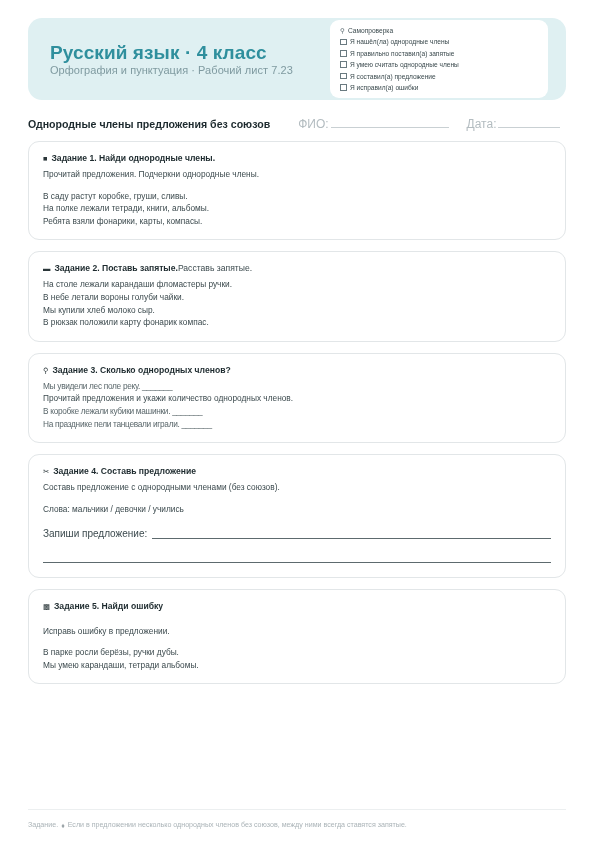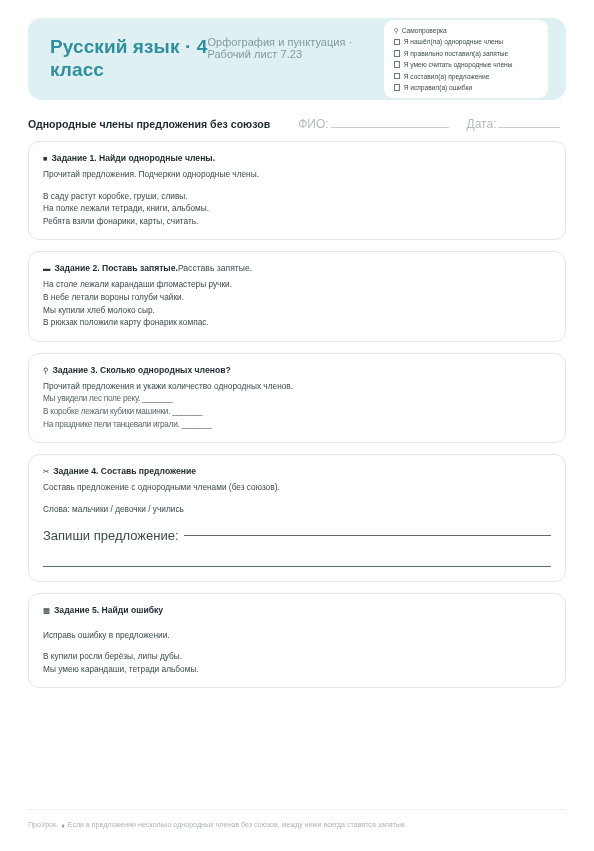--- a/index.html
+++ b/index.html
@@ -32,21 +32,21 @@
     border-radius: 14px;
     height: 82px;
     display: flex;
     align-items: center;
     justify-content: space-between;
     padding: 0 18px 0 22px;
     box-sizing: border-box;
   }
   .banner-left {
     display: flex;
-    flex-direction: row;
+    flex-direction: column;
     justify-content: center;
   }
   .banner-title {
     font-size: 19px;
     font-weight: bold;
     color: #2f8f9d;
     letter-spacing: 0.1px;
     line-height: 1.2;
   }
   .banner-sub {
@@ -159,25 +159,25 @@
   }
   .spacer-line { height: 9px; }
 
   .blank {
     letter-spacing: -0.3px;
     color: #5a676b;
   }
 
   
   .write-row {
-    font-size: 13px;
+    font-size: 10px;
     color: #3c4a4e;
     margin-top: 12px;
     display: flex;
-    align-items: flex-start;
+    align-items: flex-end;
   }
   .write-rule {
     flex: 1;
     border-bottom: 0.9px solid #5d6a6e;
     margin-left: 5px;
     height: 7px;
   }
   .write-rule-full {
     border-bottom: 0.9px solid #5d6a6e;
     height: 7px;
@@ -253,42 +253,42 @@
 
   <div class="card">
     <div class="task-head">
       <span class="task-icon">■</span>
       <span>Задание 1. Найди однородные члены.</span>
     </div>
     <div class="task-line">Прочитай предложения. Подчеркни однородные члены.</div>
     <div class="spacer-line"></div>
     <div class="task-line">В саду растут коробке, груши, сливы.</div>
     <div class="task-line">На полке лежали тетради, книги, альбомы.</div>
-    <div class="task-line">Ребята взяли фонарики, карты, считать.</div>
+    <div class="task-line">Ребята взяли фонарики, карты, компасы.</div>
   </div>
 
   <div class="card">
     <div class="task-head">
       <span class="task-icon">▬</span>
       <span>Задание 2. Поставь запятые.</span>
       <span class="task-head-rest"> Расставь запятые.</span>
     </div>
     <div class="task-line">На столе лежали карандаши фломастеры ручки.</div>
     <div class="task-line">В небе летали вороны голуби чайки.</div>
     <div class="task-line">Мы купили хлеб молоко сыр.</div>
     <div class="task-line">В рюкзак положили карту фонарик компас.</div>
   </div>
 
   <div class="card">
     <div class="task-head">
       <span class="task-icon">⚲</span>
       <span>Задание 3. Сколько однородных членов?</span>
     </div>
+    <div class="task-line blank">Мы увидели лес поле реку. _______</div>
     <div class="task-line">Прочитай предложения и укажи количество однородных членов.</div>
-    <div class="task-line blank">Мы увидели лес поле реку. _______</div>
     <div class="task-line blank">В коробке лежали кубики машинки. _______</div>
     <div class="task-line blank">На празднике пели танцевали играли. _______</div>
   </div>
 
   <div class="card">
     <div class="task-head">
       <span class="task-icon">✂</span>
       <span>Задание 4. Составь предложение</span>
     </div>
     <div class="task-line">Составь предложение с однородными членами (без союзов).</div>
@@ -302,23 +302,23 @@
   </div>
 
   <div class="card">
     <div class="task-head">
       <span class="task-icon">▩</span>
       <span>Задание 5. Найди ошибку</span>
     </div>
     <div class="spacer-line"></div>
     <div class="task-line">Исправь ошибку в предложении.</div>
     <div class="spacer-line"></div>
-    <div class="task-line">В купили росли берёзы, липы дубы.</div>
+    <div class="task-line">В парке росли берёзы, ручки дубы.</div>
     <div class="task-line">Мы умею карандаши, тетради альбомы.</div>
   </div>
 
   <div class="footer">
-    <span class="footer-brand">ПроУрок.</span>
+    <span class="footer-brand">Задание.</span>
     <span class="bulb-icon">♦</span>
     <span>Если в предложении несколько однородных членов без союзов, между ними всегда ставятся запятые.</span>
   </div>
 
 </div>
 
 </body></html>

